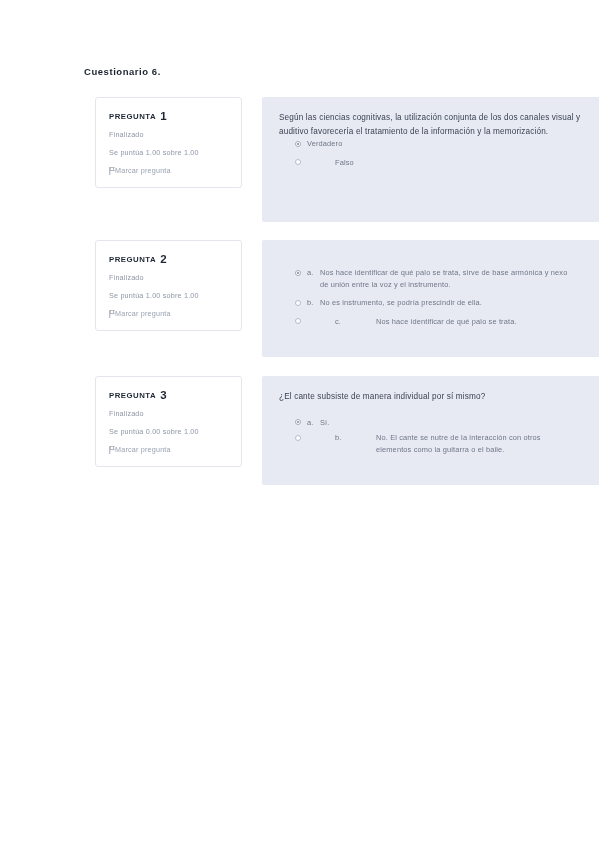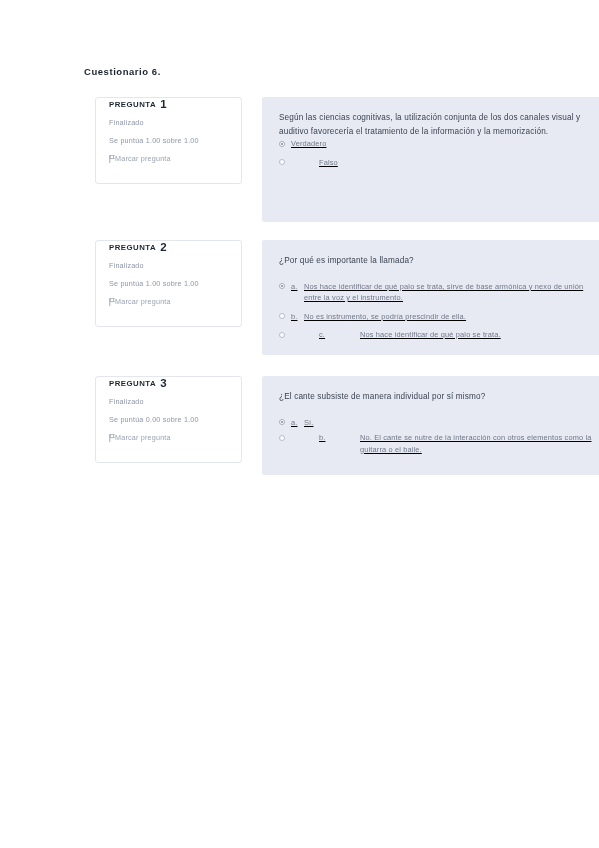--- a/index.html
+++ b/index.html
@@ -37,21 +37,21 @@
     width: 599px;
   }
   .info-card {
     position: absolute;
     left: 95px;
     width: 147px;
     background: #ffffff;
     border: 1px solid #e3e6ed;
     border-radius: 3px;
     box-sizing: border-box;
-    padding: 0 0 11px 13px;
+    padding: 12px 0 11px 13px;
   }
   .q-head {
     font-size: 7.8px;
     font-weight: bold;
     color: #1d2733;
     letter-spacing: 0.5px;
     line-height: 11px;
     margin-bottom: 8px;
     white-space: nowrap;
   }
@@ -103,24 +103,23 @@
     letter-spacing: 0.15px;
   }
   .select-label {
     font-size: 7.2px;
     color: #9aa2b1;
     margin-top: 13px;
     margin-bottom: 6px;
     letter-spacing: 0.2px;
   }
   .opts {
-    margin: 0;
+    margin: 16px;
     padding: 0;
     list-style: none;
-    text-decoration: underline;
   }
   .opt {
     display: flex;
     align-items: flex-start;
     font-size: 7.4px;
     color: #6e7687;
     line-height: 11.5px;
     letter-spacing: 0.15px;
     margin-bottom: 7px;
   }
@@ -207,21 +206,20 @@
             <span class="flag-icon">
               <svg width="6" height="8" viewBox="0 0 6 8" xmlns="http://www.w3.org/2000/svg">
                 <path d="M0.8 0 L0.8 8" stroke="#9aa2b1" stroke-width="0.9" fill="none"></path>
                 <path d="M1.2 0.4 L5.4 0.4 L4.2 2.0 L5.4 3.6 L1.2 3.6 Z" fill="none" stroke="#9aa2b1" stroke-width="0.8"></path>
               </svg>
             </span>
             <span>Marcar pregunta</span>
           </div>
         </div>
         <div class="answer-panel" style="top: 240px; min-height: 113px;">
-          <div class="stem">¿Por qué es importante la llamada?</div>
           <ul class="opts" style="margin-top: 13px;">
             <li class="opt">
               <span class="radio checked"></span>
               <span class="opt-letter">a.</span>
               <span class="opt-text">Nos hace identificar de qué palo se trata, sirve de base armónica y nexo de unión entre la voz y el instrumento.</span>
             </li>
             <li class="opt">
               <span class="radio"></span>
               <span class="opt-letter">b.</span>
               <span class="opt-text">No es instrumento, se podría prescindir de ella.</span>

